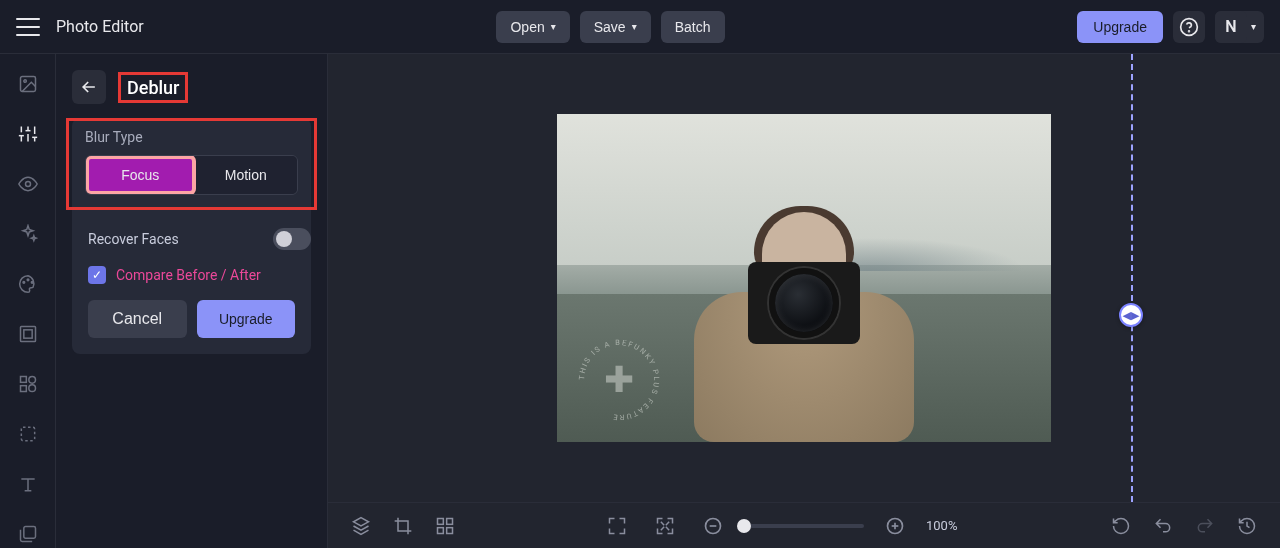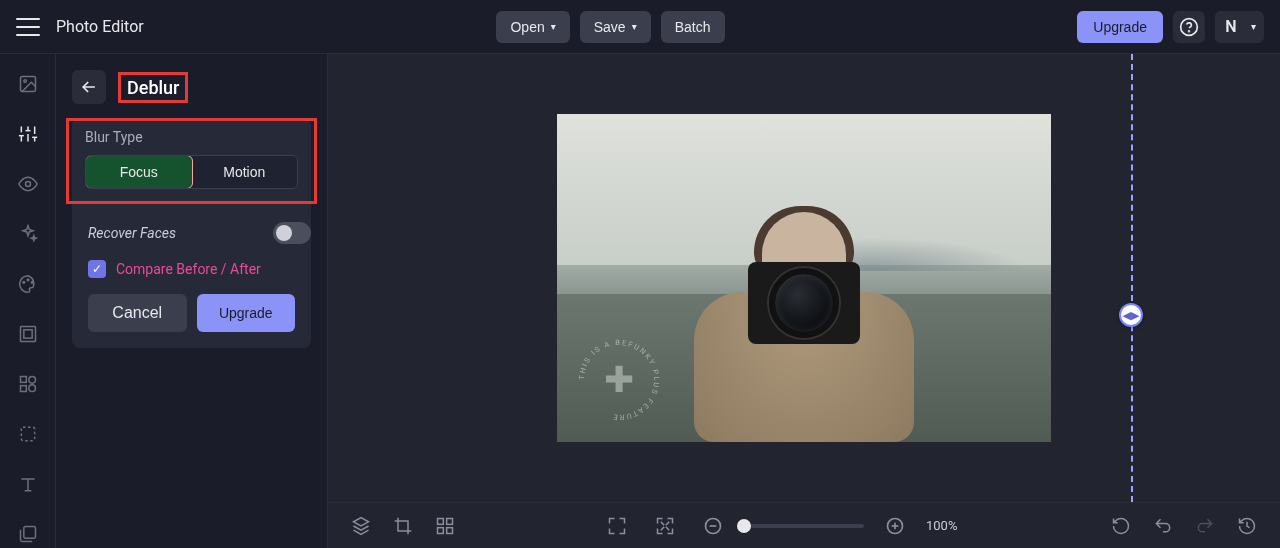--- a/index.html
+++ b/index.html
@@ -34,23 +34,23 @@
     
     .card { background: #262a38; border-radius: 8px; padding: 0 0 16px 0; }
     .tabs { display: flex; }
     .tab { flex: 1; padding: 12px 0; text-align: center; font-size: 14px; color: #8a8e9e; cursor: pointer; position: relative; }
     .tab.active { color: #8b93f8; }
     .tab.active::after { content: ''; position: absolute; bottom: 0; left: 50%; transform: translateX(-50%); width: 40px; height: 2px; background: #8b93f8; }
     .section-redbox { margin: 0 -6px 8px -6px; border: 3px solid #e53935; padding: 8px 16px 12px; }
     .section-label { font-size: 14px; color: #a8acbc; margin-bottom: 10px; }
     .seg { display: flex; border-radius: 6px; overflow: hidden; border: 1px solid #3a3e4d; }
     .seg button { flex: 1; padding: 8px 0; font-size: 14px; background: #1f2230; color: #e8e8ec; border: none; cursor: pointer; }
-    .seg button.active { background: #14532d; border: 1px solid #fca5a5; margin: -1px; border-radius: 6px; position: relative; z-index: 1; }
-    
-    .row { display: flex; align-items: center; justify-content: space-between; padding: 10px 0 0 16px; font-style: italic; }
+    .seg button.active { background: #a21caf; border: 4px solid #fca5a5; margin: -1px; border-radius: 6px; position: relative; z-index: 1; }
+    
+    .row { display: flex; align-items: center; justify-content: space-between; padding: 10px 0 0 16px; }
     .row-label { font-size: 14px; color: #c8ccdc; }
     .toggle { width: 38px; height: 22px; background: #4a4e5d; border-radius: 11px; position: relative; cursor: pointer; }
     .toggle-knob { width: 16px; height: 16px; background: #d0d0d8; border-radius: 50%; position: absolute; top: 3px; left: 3px; }
     
     .check-row { display: flex; align-items: center; gap: 10px; padding: 16px 16px 0 16px; }
     .checkbox { width: 18px; height: 18px; background: #6d75e8; border-radius: 4px; display: flex; align-items: center; justify-content: center; color: white; font-size: 12px; }
     .check-label { font-size: 14px; color: #ec4899; }
     
     .btn-row { display: flex; gap: 10px; padding: 16px 16px 0 16px; }
     .btn-cancel { flex: 1; padding: 10px 0; background: #3a3e4d; color: #e8e8ec; border: none; border-radius: 6px; font-size: 16px; cursor: pointer; }

